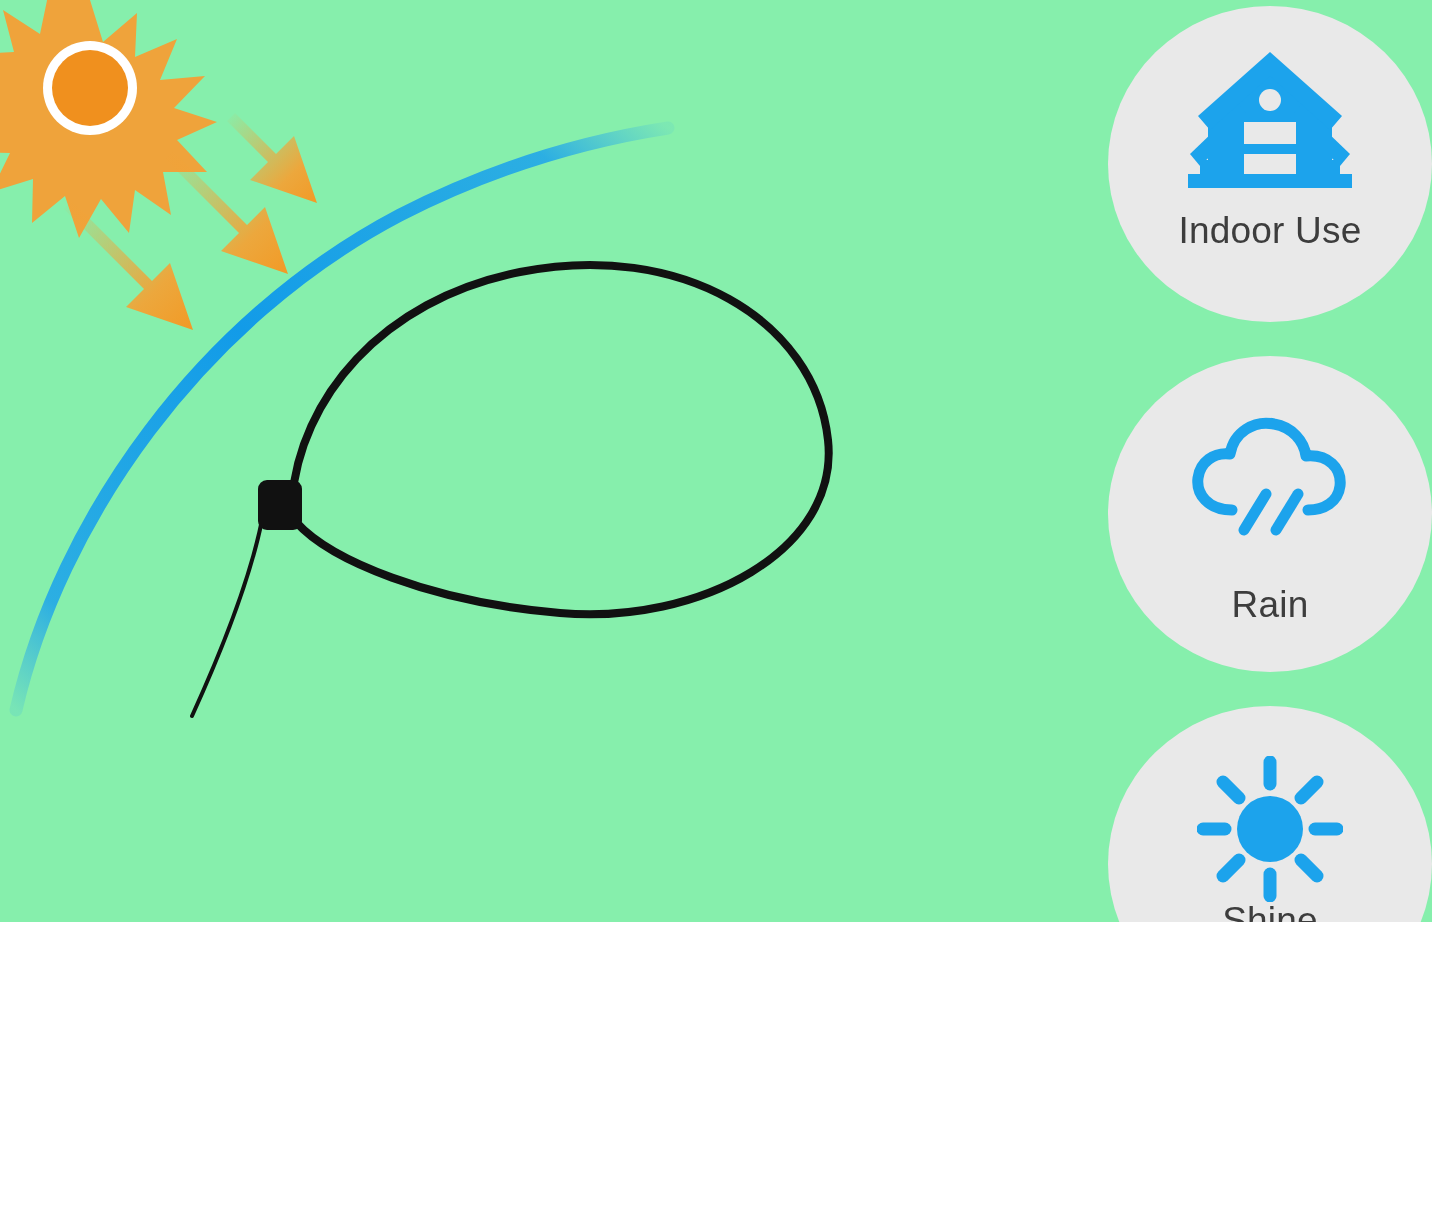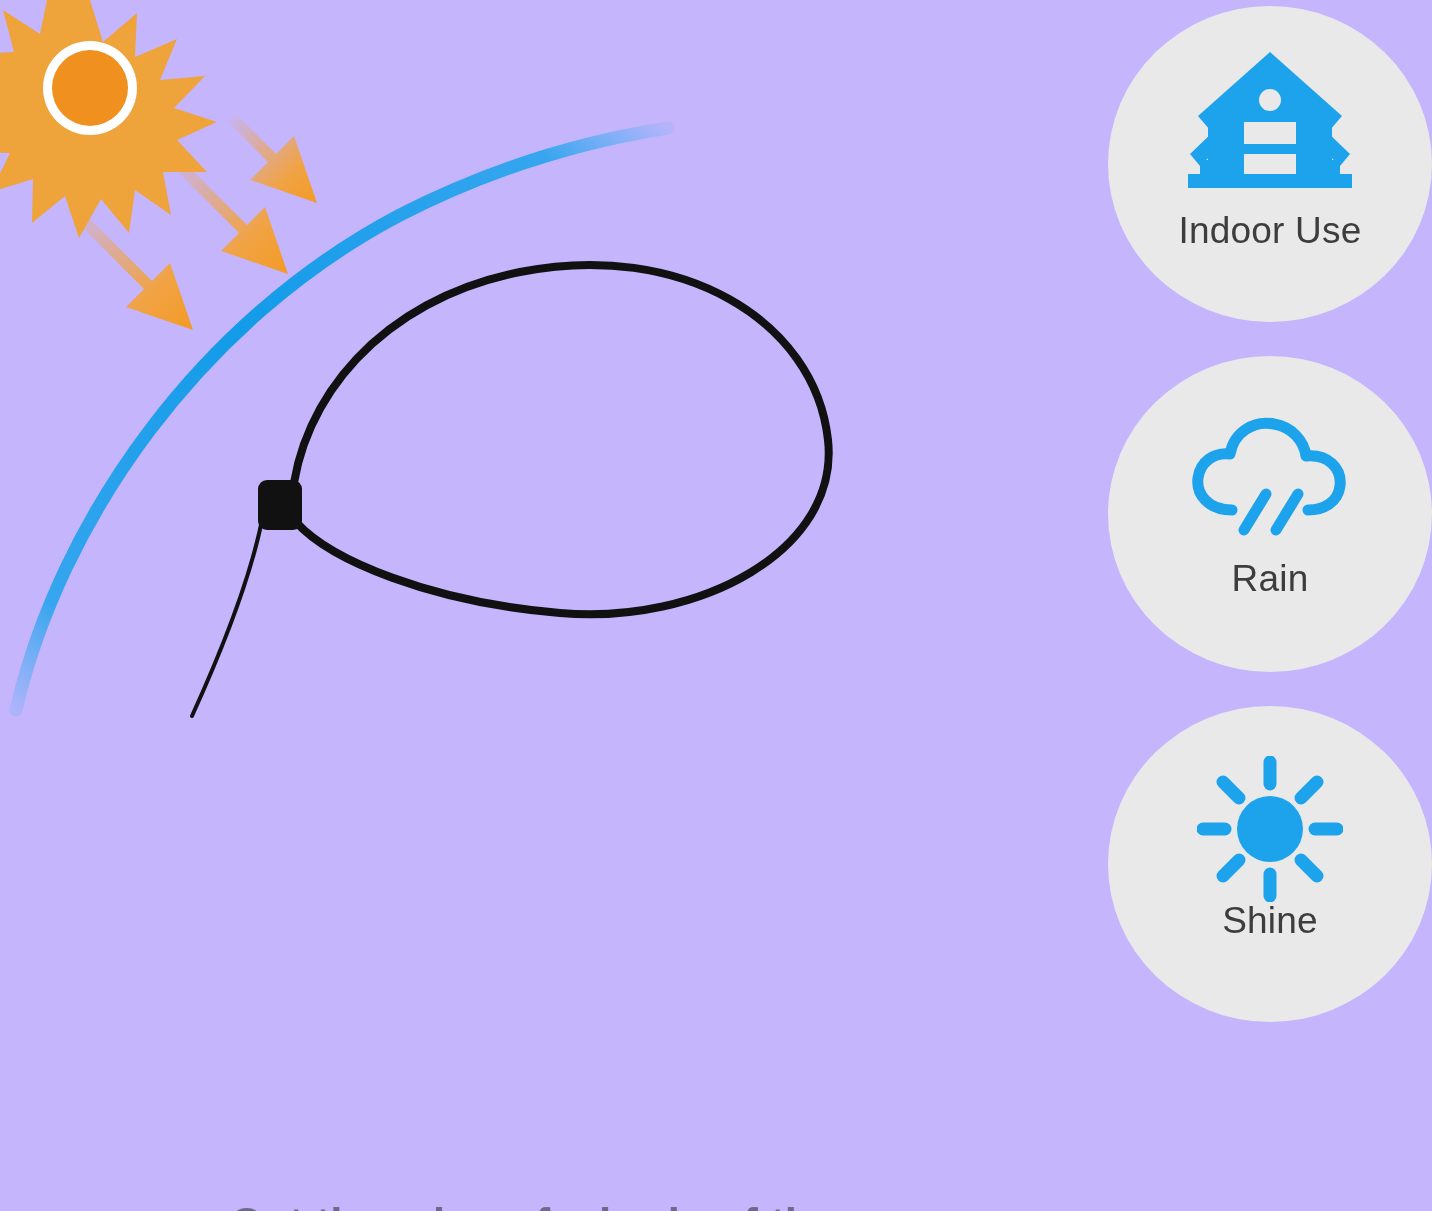--- a/index.html
+++ b/index.html
@@ -3,22 +3,22 @@
 <meta charset="utf-8">
 <style>
   html, body {
     margin: 0;
     padding: 0;
     background: #ffffff;
   }
   #page {
     position: relative;
     width: 1432px;
-    height: 1211px;
-    background: #c4b5fd;
+    height: 922px;
+    background: #86efac;
     overflow: hidden;
     font-family: "Liberation Sans", sans-serif;
   }
 
   
   #illustration {
     position: absolute;
     left: 0;
     top: 0;
     width: 1060px;
@@ -65,21 +65,21 @@
 
   .badge-label {
     color: #3d3d3d;
     font-size: 37px;
     font-weight: 400;
     letter-spacing: 0.2px;
     line-height: 1;
     white-space: nowrap;
   }
   .badge-1 .badge-label { margin-top: 22px; }
-  .badge-2 .badge-label { margin-top: 20px; }
+  .badge-2 .badge-label { margin-top: 46px; }
   .badge-3 .badge-label { }
 
   
   #headline {
     position: absolute;
     left: 82px;
     top: 1016px;
     width: 1000px;
   }
   #headline .line {

